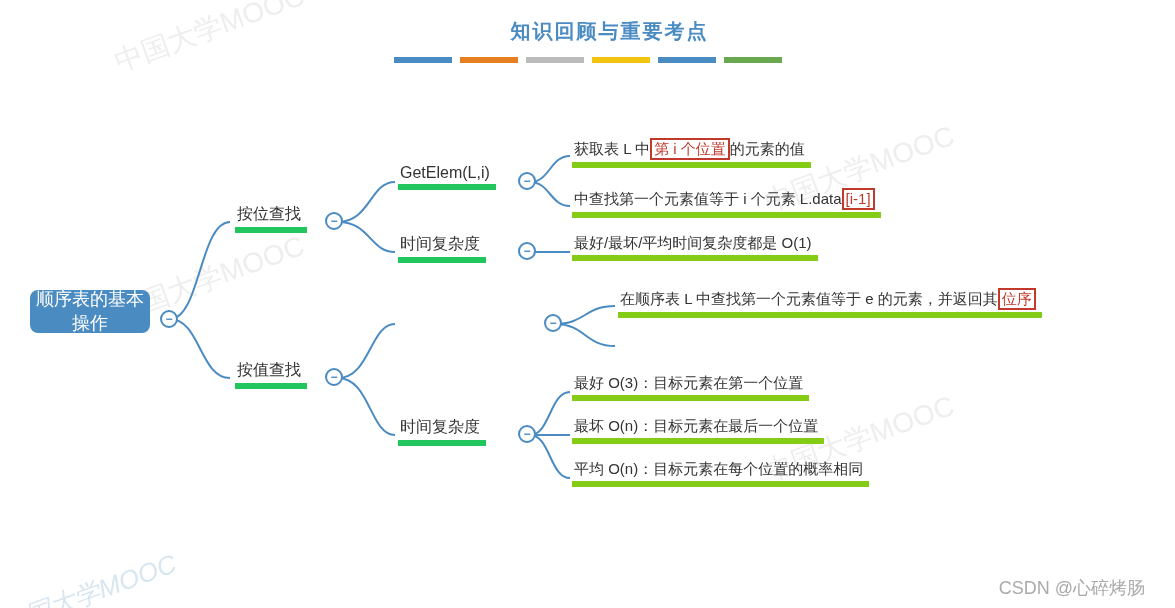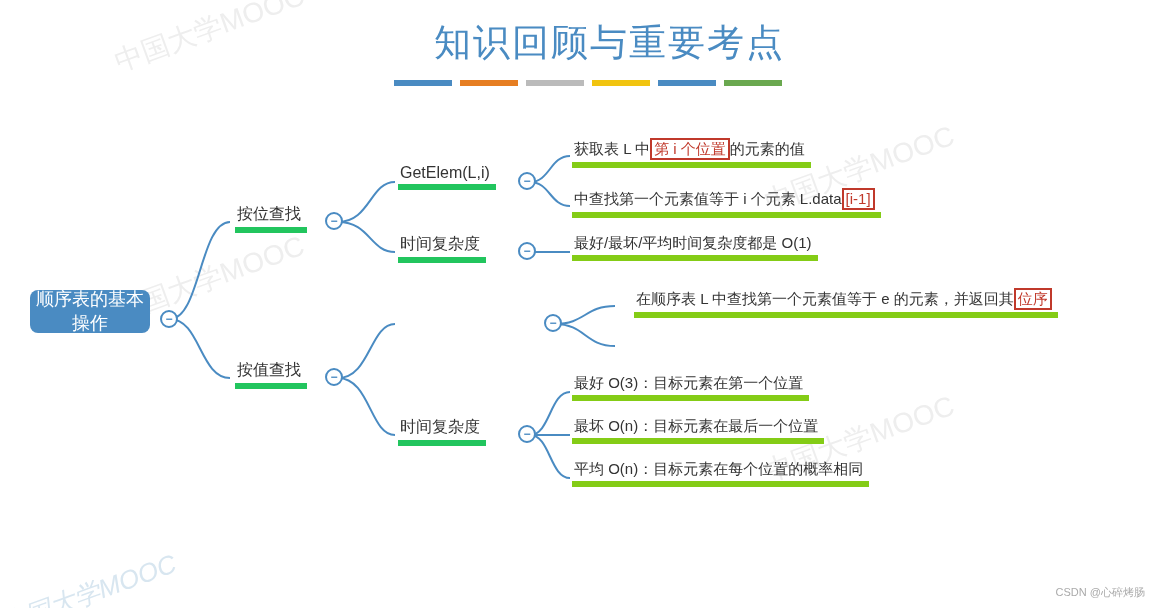--- a/index.html
+++ b/index.html
@@ -1,30 +1,30 @@
 <!DOCTYPE html>
 <html><head>
 <meta charset="utf-8">
 <style>
   * { box-sizing: border-box; margin: 0; padding: 0; }
   body { font-family: "Microsoft YaHei", Arial, sans-serif; background: #fff; width: 1175px; height: 608px; position: relative; overflow: hidden; }
   .watermark { position: absolute; color: #eee; font-size: 28px; transform: rotate(-20deg); pointer-events: none; user-select: none; font-weight: 300; }
-  .title { text-align: center; font-size: 37px; color: #4a8bc2; margin-top: 18px; font-weight: 400; letter-spacing: 2px; margin-left: 44px; }
+  .title { text-align: center; font-size: 20px; color: #4a8bc2; margin-top: 18px; font-weight: 700; letter-spacing: 2px; margin-left: 44px; }
   .bars { display: flex; justify-content: center; gap: 8px; margin-top: 12px; }
   .bar { height: 6px; width: 58px; }
   .b1 { background: #4a8bc2; } .b2 { background: #e67e22; } .b3 { background: #bbb; }
   .b4 { background: #f1c40f; } .b5 { background: #4a8bc2; } .b6 { background: #6aa84f; }
   .mindmap { position: absolute; top: 130px; left: 30px; width: 1130px; height: 400px; }
   .root { position: absolute; left: 0; top: 160px; width: 120px; height: 43px; background: #4a8bc2; color: #fff; border-radius: 8px; display: flex; align-items: center; justify-content: center; text-align: center; font-size: 18px; line-height: 1.3; font-weight: 500; }
   .toggle { position: absolute; width: 18px; height: 18px; border: 2px solid #4a8bc2; border-radius: 50%; background: #fff; display: flex; align-items: center; justify-content: center; font-size: 12px; color: #4a8bc2; line-height: 1; font-weight: bold; }
   .node { position: absolute; color: #333; font-size: 16px; border-bottom: 6px solid #22c55e; padding: 2px 6px 2px 2px; white-space: nowrap; }
   .leaf { position: absolute; color: #333; font-size: 15px; border-bottom: 6px solid #84cc16; padding: 2px 6px 2px 2px; white-space: nowrap; }
   .hl { border: 2px solid #c0392b; padding: 0 2px; color: #c0392b; display: inline-block; line-height: 1.2; }
   svg.connector { position: absolute; top: 0; left: 0; pointer-events: none; }
-  .csdn { position: absolute; bottom: 8px; right: 30px; color: #aaa; font-size: 11px; }
+  .csdn { position: absolute; bottom: 8px; right: 30px; color: #aaa; font-size: 18px; }
   .corner-wm { position: absolute; bottom: -4px; left: -4px; color: #d8e6f0; font-size: 26px; font-style: italic; transform: rotate(-20deg); }
 </style>
 </head>
 <body>
 
 <div class="watermark" style="top:10px;left:110px">中国大学MOOC</div>
 <div class="watermark" style="top:260px;left:110px">中国大学MOOC</div>
 <div class="watermark" style="top:150px;left:760px">中国大学MOOC</div>
 <div class="watermark" style="top:420px;left:760px">中国大学MOOC</div>
 <div class="corner-wm">中国大学MOOC</div>
@@ -88,21 +88,21 @@
   <div class="leaf" style="left:542px;top:56px">
     <span>中查找第一个元素值等于 i 个元素 L.data</span><span class="hl">[i-1]</span>
   </div>
   <div class="leaf" style="left:542px;top:102px">最好/最坏/平均时间复杂度都是 O(1)</div>
 
   <div class="toggle" style="left:514px;top:184px">−</div>
 
   <div class="node" style="left:368px;top:285px">时间复杂度</div>
   <div class="toggle" style="left:488px;top:295px">−</div>
 
-  <div class="leaf" style="left:604px;top:156px">
+  <div class="leaf" style="left:588px;top:156px">
     <span>在顺序表 L 中查找第一个元素值等于 e 的元素，并返回其</span><span class="hl">位序</span>
   </div>
 
   <div class="leaf" style="left:542px;top:242px">最好 O(3)：目标元素在第一个位置</div>
   <div class="leaf" style="left:542px;top:328px">平均 O(n)：目标元素在每个位置的概率相同</div>
   <div class="leaf" style="left:542px;top:285px">最坏 O(n)：目标元素在最后一个位置</div>
 
 </div>
 
 <div class="csdn">CSDN @心碎烤肠</div>

